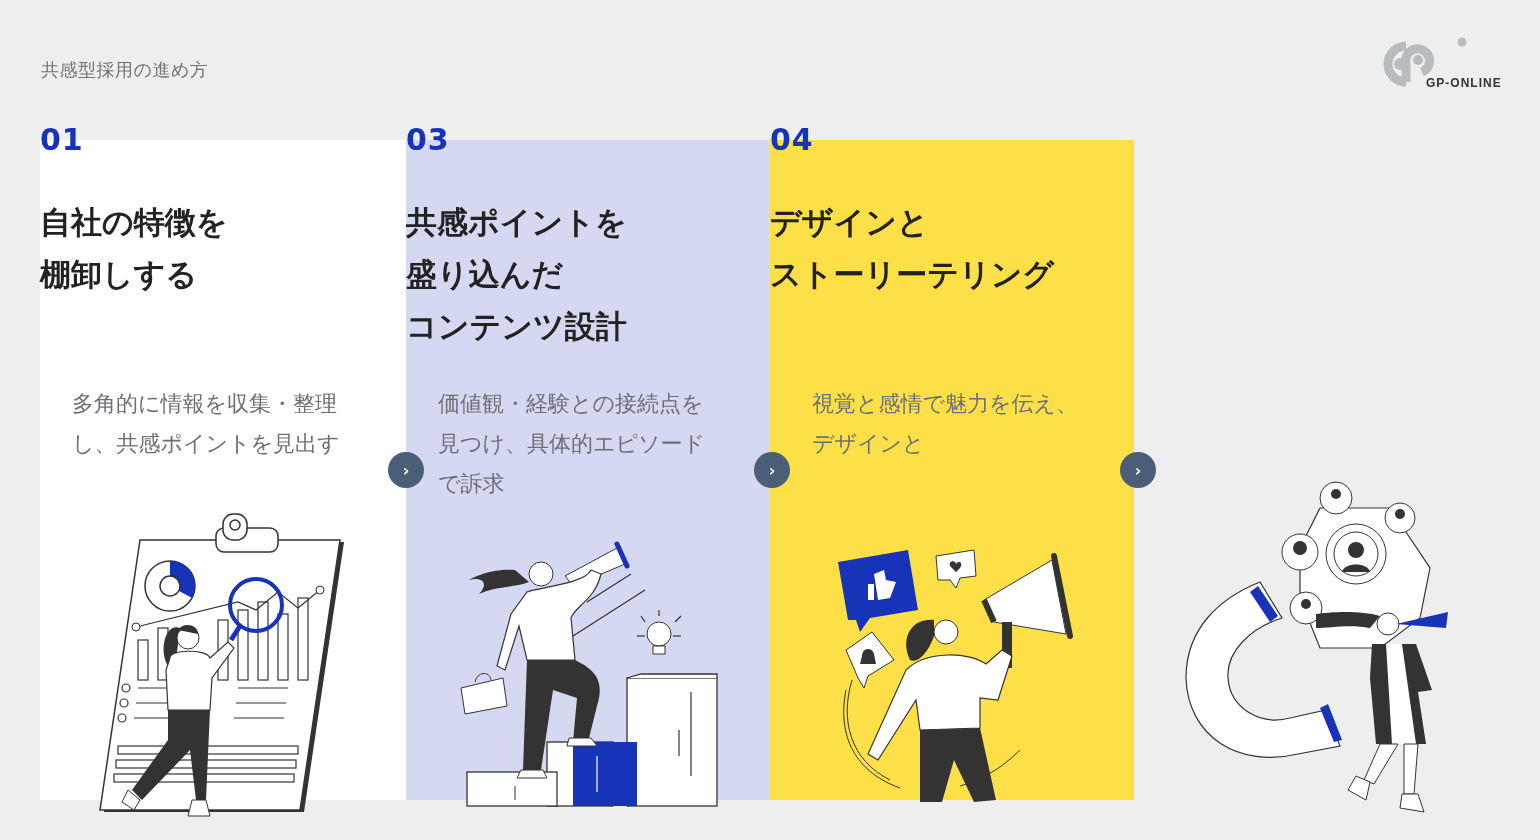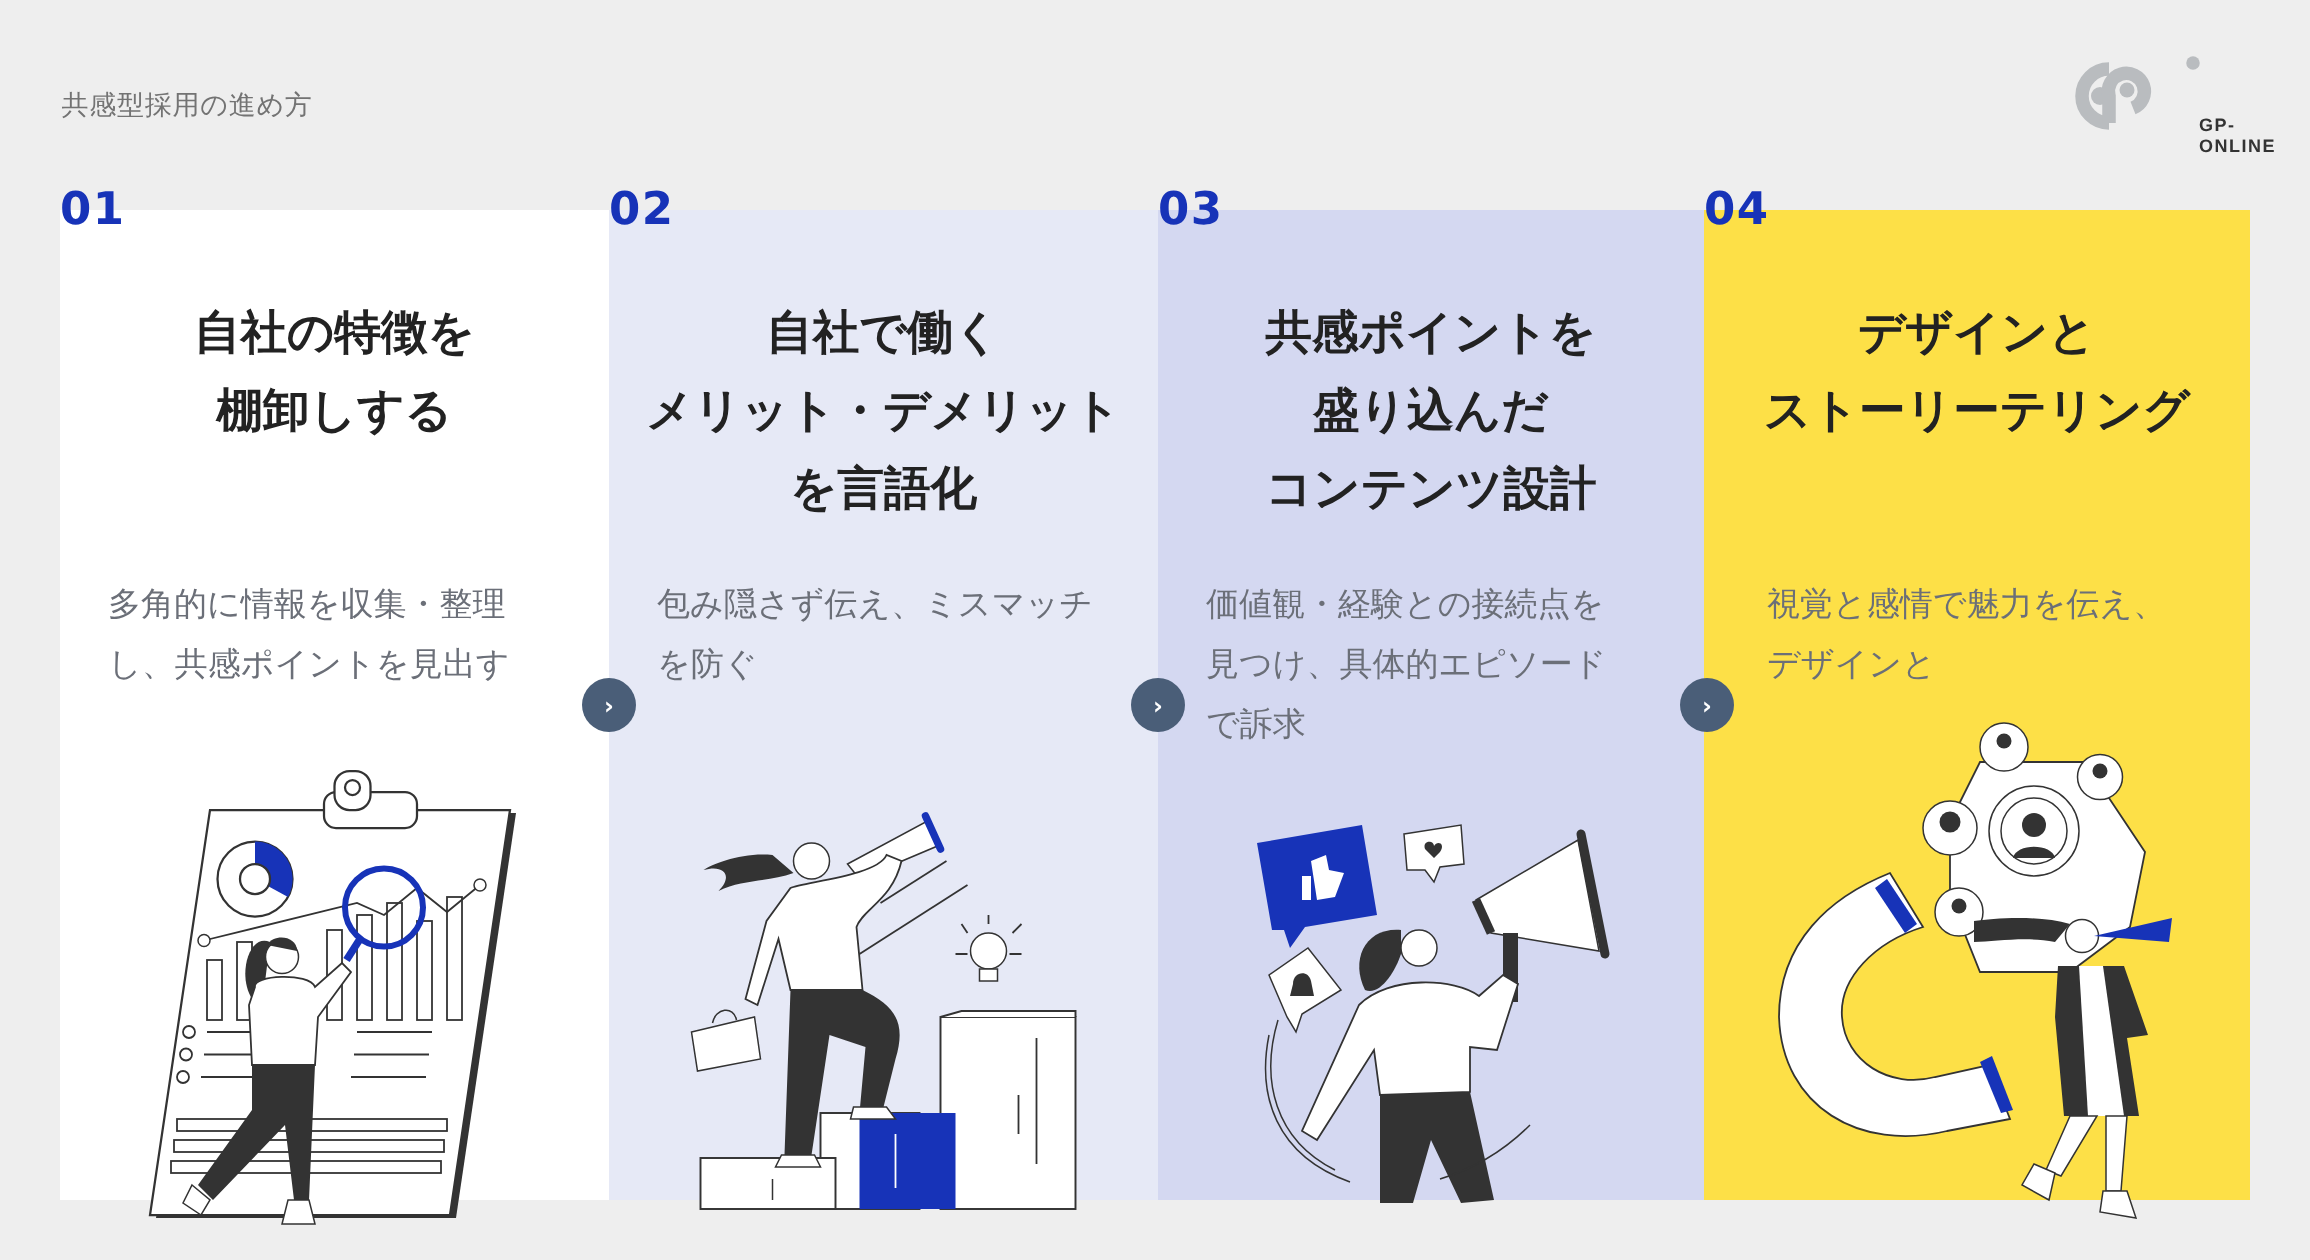--- a/index.html
+++ b/index.html
@@ -13,40 +13,40 @@
   .page-title {
     position: absolute; left: 41px; top: 58px;
     font-size: 18px; font-weight: normal; color: #737373; letter-spacing: 0.5px;
   }
   .logo {
     position: absolute; left: 1378px; top: 34px; width: 130px; height: 60px;
   }
   .logo-text {
     position: absolute; left: 48px; top: 42px;
     font-family: "Liberation Sans", sans-serif; font-size: 12px; font-weight: bold;
-    color: #333; letter-spacing: 1px; margin-left: 40px;
+    color: #333; letter-spacing: 1px;
   }
   .steps {
     position: absolute; left: 40px; top: 140px; width: 1460px; height: 660px;
     display: flex;
   }
   .step {
     position: relative; height: 100%;
   }
   .step-1 { width: 366px; background: #ffffff; }
   .step-2 { width: 366px; background: #e6e9f6; }
   .step-3 { width: 364px; background: #d4d8f1; padding-left: 48px; }
   .step-4 { width: 364px; background: #fde047; }
   .step-num {
     position: absolute; left: 0; right: 0; top: -18px; 
     font-family: "DejaVu Sans", sans-serif; font-weight: bold; font-size: 30px;
     color: #1733b8; letter-spacing: 1px;
   }
   .step-heading {
-    position: absolute; left: 0; right: 0; top: 56px; text-align: center;
+    position: absolute; left: 0; right: 0; top: 56px; text-align: left;
     font-size: 31px; font-weight: bold; line-height: 52px; color: #222;
     white-space: pre-line;
   }
   .step-desc {
     position: absolute; left: 32px; right: 30px; top: 244px;
     font-size: 22px; line-height: 40px; color: #6b6f78;
     white-space: pre-line;
   }
   .step-4 .step-desc { left: 42px; }
   .arrow-btn {
@@ -79,28 +79,20 @@
 <div class="steps">
 
   <div class="step step-1">
     <div class="step-num">01</div>
     <div class="step-heading">自社の特徴を
 棚卸しする</div>
     <div class="step-desc">多角的に情報を収集・整理
 し、共感ポイントを見出す</div>
   </div>
 
-  <div class="step step-2">
-    <div class="step-num">02</div>
-    <div class="step-heading">自社で働く
-メリット・デメリット
-を言語化</div>
-    <div class="step-desc">包み隠さず伝え、ミスマッチ
-を防ぐ</div>
-  </div>
 
   <div class="step step-3">
     <div class="step-num">03</div>
     <div class="step-heading">共感ポイントを
 盛り込んだ
 コンテンツ設計</div>
     <div class="step-desc">価値観・経験との接続点を
 見つけ、具体的エピソード
 で訴求</div>
   </div>

